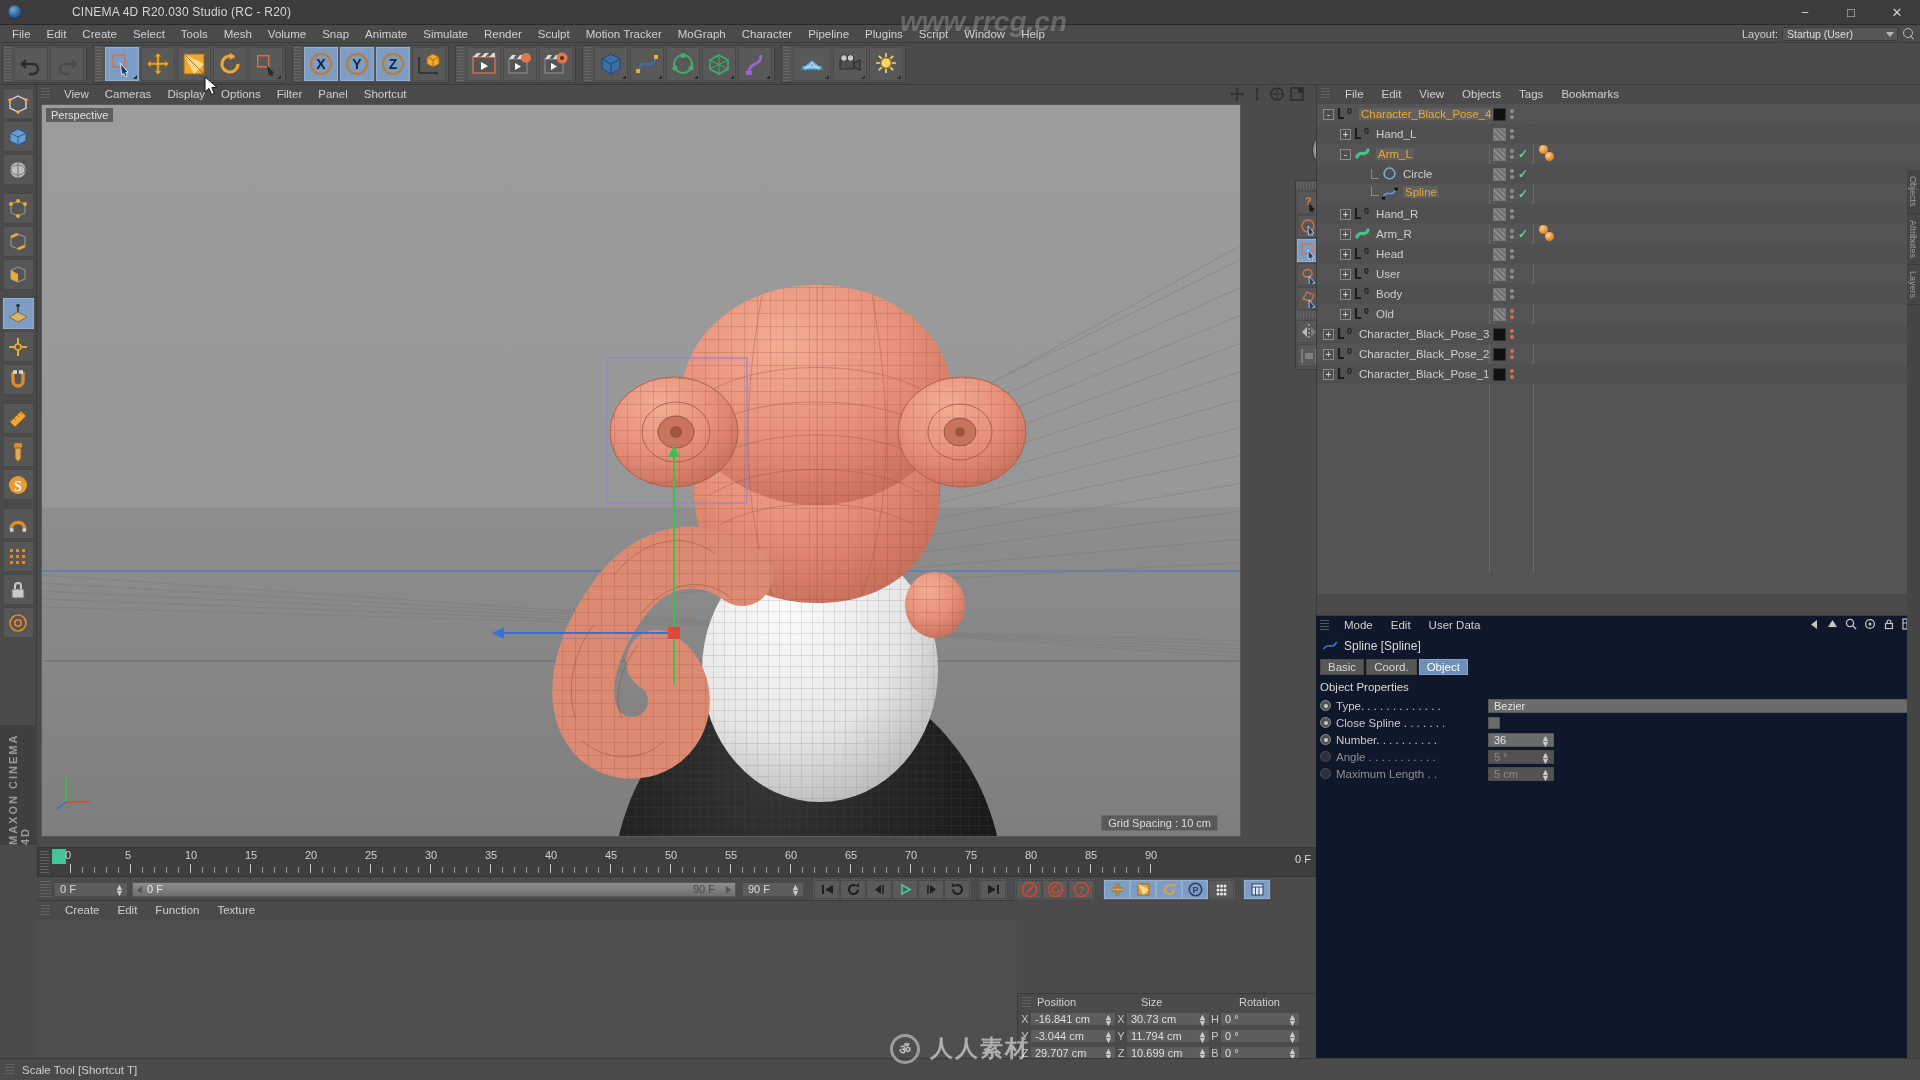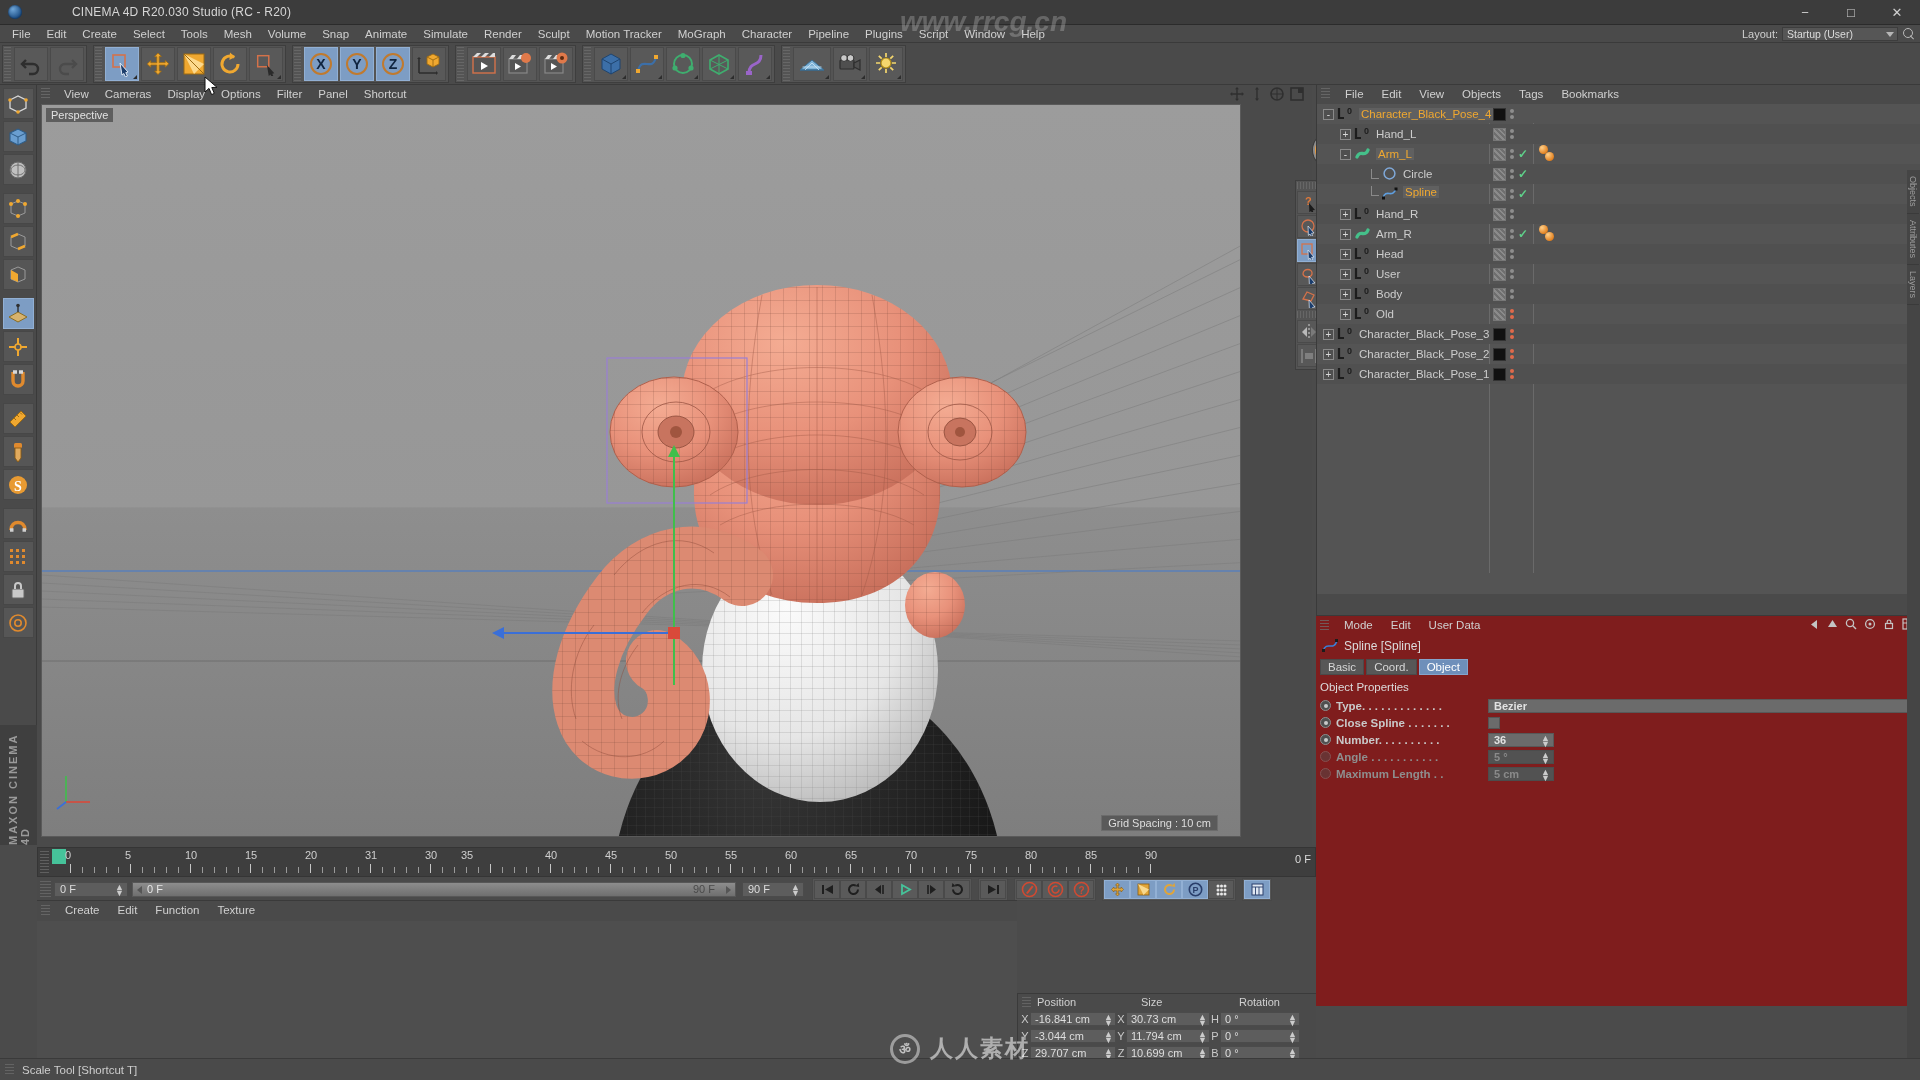--- a/index.html
+++ b/index.html
@@ -179,33 +179,33 @@
   .dot.red { background: #e0694a; }
   .check { color: #5fd18a; font-size: 12px; font-weight: bold; line-height: 10px; }
   .sphtag { display: flex; flex-direction: column; }
   .sphdot { width: 9px; height: 9px; border-radius: 50%;
             background: radial-gradient(circle at 33% 30%, #ffd08a, #e07c1a 75%); }
   .sphdot.b { margin-left: 6px; margin-top: -2px; }
   .om-vline { position: absolute; top: 19px; bottom: 21px; width: 1px; background: #6a6a6a; }
 
   
   .attr {
-    position: absolute; left: 1316px; top: 530px; width: 604px; height: 391px;
-    background: #7f1d1d; border-top: 1px solid #3a3a3a;
+    position: absolute; left: 1316px; top: 530px; width: 604px; height: 465px;
+    background: #0f172a; border-top: 1px solid #3a3a3a;
   }
   .attrmenu { height: 19px; display: flex; align-items: center; padding-left: 4px; position: relative; }
   .attrmenu .mi { font-size: 11.5px; padding: 0 9px; line-height: 19px; color: #d0d0d0; }
   .attrnav { position: absolute; right: 6px; top: 2px; display: flex; gap: 7px; align-items: center; }
   .attrhdr { height: 22px; display: flex; align-items: center; padding-left: 6px; gap: 6px; }
   .attrhdr .nm { font-size: 12px; color: #dcdcdc; }
   .tabs { display: flex; padding-left: 4px; height: 19px; align-items: center; gap: 2px; }
   .tab { font-size: 11.5px; color: #d6d6d6; padding: 1px 7px; background: #575757; border: 1px solid #4a4a4a; }
   .tab.on { background: #6e8fba; color: #fff; border-color: #85a4cc; }
   .secthdr { font-size: 11.5px; color: #dcdcdc; padding: 5px 0 4px 4px; }
-  .prow { height: 17px; display: flex; align-items: center; padding-left: 4px; font-weight: bold; }
+  .prow { height: 17px; display: flex; align-items: center; padding-left: 4px; }
   .prad { width: 11px; height: 11px; border-radius: 50%; border: 1px solid #8d8d8d; background: #4f4f4f;
           margin-right: 5px; position: relative; flex: 0 0 auto; }
   .prad::after { content:''; position:absolute; left:2.5px; top:2.5px; width:4px; height:4px; border-radius:50%; background:#c9c9c9;}
   .prad.off { opacity: .45; }
   .prad.off::after { display: none; }
   .plabel { font-size: 11.5px; color: #c9c9c9; width: 152px; white-space: nowrap; overflow: hidden; }
   .plabel.dim { color: #8e8e8e; }
   .pfield {
     height: 14px; background: #6b6b6b; border: 1px solid #585858; color: #e2e2e2;
     font-size: 11px; padding-left: 5px; line-height: 12px; position: relative;
@@ -1289,33 +1289,33 @@
           <div class="tltick" style="left: 224px;"></div>
           <div class="tltick" style="left: 236px;"></div>
           <div class="tltick" style="left: 248px;"></div>
           <div class="tltick" style="left: 260px;"></div>
           <div class="tlnum" style="left: 267px;">20</div>
           <div class="tltick maj" style="left: 272px;"></div>
           <div class="tltick" style="left: 284px;"></div>
           <div class="tltick" style="left: 296px;"></div>
           <div class="tltick" style="left: 308px;"></div>
           <div class="tltick" style="left: 320px;"></div>
-          <div class="tlnum" style="left: 327px;">31</div>
+          <div class="tlnum" style="left: 327px;">25</div>
           <div class="tltick maj" style="left: 332px;"></div>
           <div class="tltick" style="left: 344px;"></div>
           <div class="tltick" style="left: 356px;"></div>
           <div class="tltick" style="left: 368px;"></div>
           <div class="tltick" style="left: 380px;"></div>
           <div class="tlnum" style="left: 387px;">30</div>
           <div class="tltick maj" style="left: 392px;"></div>
           <div class="tltick" style="left: 404px;"></div>
           <div class="tltick" style="left: 416px;"></div>
           <div class="tltick" style="left: 428px;"></div>
           <div class="tltick" style="left: 440px;"></div>
-          <div class="tlnum" style="left: 423px; text-align: center;">35</div>
+          <div class="tlnum" style="left: 447px; text-align: center;">35</div>
           <div class="tltick maj" style="left: 452px;"></div>
           <div class="tltick" style="left: 464px;"></div>
           <div class="tltick" style="left: 476px;"></div>
           <div class="tltick" style="left: 488px;"></div>
           <div class="tltick" style="left: 500px;"></div>
           <div class="tlnum" style="left: 507px;">40</div>
           <div class="tltick maj" style="left: 512px;"></div>
           <div class="tltick" style="left: 524px;"></div>
           <div class="tltick" style="left: 536px;"></div>
           <div class="tltick" style="left: 548px;"></div>

